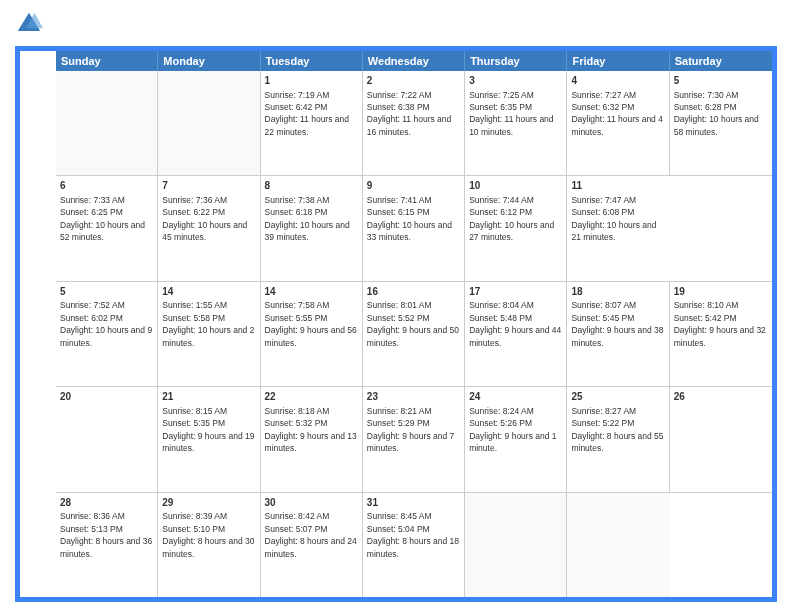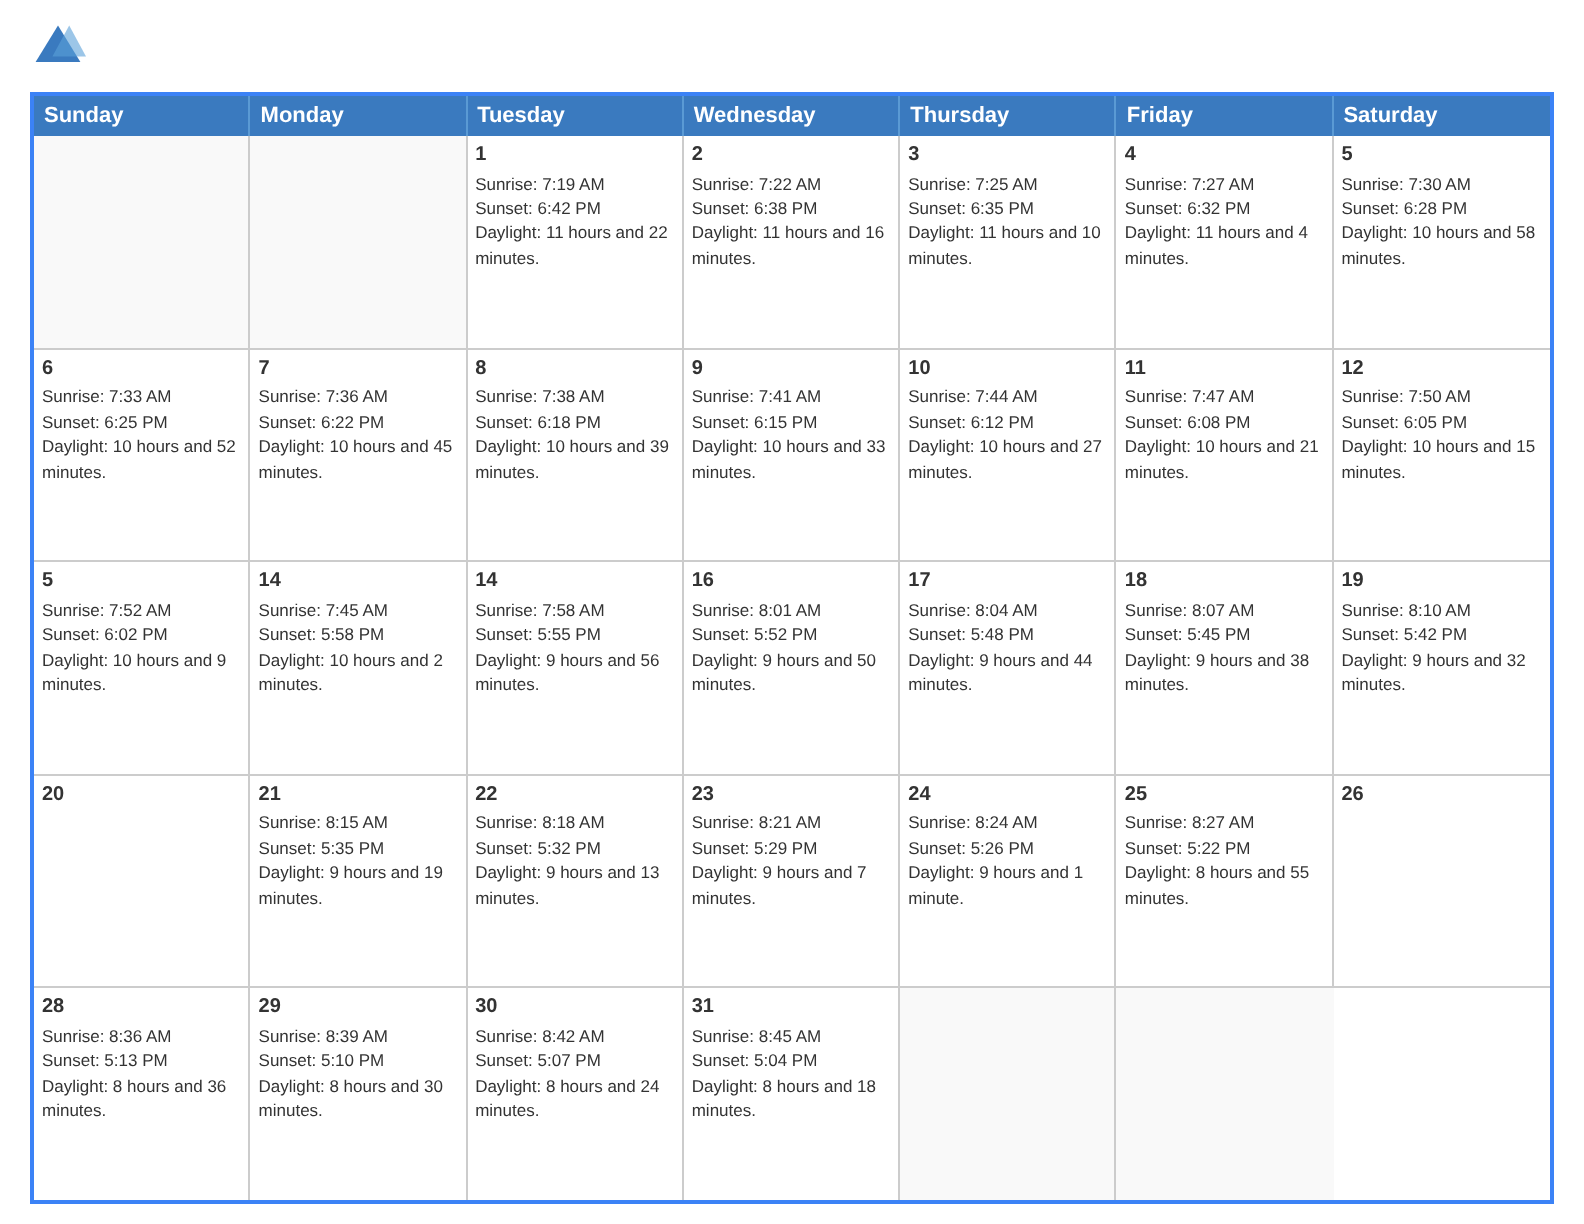--- a/index.html
+++ b/index.html
@@ -50,21 +50,22 @@
       color: #333;
     }
     .location {
       font-size: 14px;
       color: #555;
     }
     .calendar {
       flex: 1;
       display: flex;
       flex-direction: column;
-      border: 2px solid #3b82f6;
+      border: 5px solid #3b82f6;
+      padding-left: 36px;
     }
     .cal-header {
       display: grid;
       grid-template-columns: repeat(7, 1fr);
       background: #3a7abf;
     }
     .cal-header-cell {
       color: #fff;
       font-size: 11px;
       font-weight: bold;
@@ -171,29 +172,26 @@
 Daylight: 10 hours and 39 minutes.</span></div>
           <div class="cal-cell"><span class="day-num">9</span><span class="sun-info" style="white-space: pre-line;">Sunrise: 7:41 AM
 Sunset: 6:15 PM
 Daylight: 10 hours and 33 minutes.</span></div>
           <div class="cal-cell"><span class="day-num">10</span><span class="sun-info" style="white-space: pre-line;">Sunrise: 7:44 AM
 Sunset: 6:12 PM
 Daylight: 10 hours and 27 minutes.</span></div>
           <div class="cal-cell"><span class="day-num">11</span><span class="sun-info" style="white-space: pre-line;">Sunrise: 7:47 AM
 Sunset: 6:08 PM
 Daylight: 10 hours and 21 minutes.</span></div>
-          <div class="cal-cell"><span class="day-num">12</span><span class="sun-info" style="white-space: pre-line;">Sunrise: 7:50 AM
-Sunset: 6:05 PM
-Daylight: 10 hours and 15 minutes.</span></div>
         </div>
         <div class="cal-row">
           <div class="cal-cell"><span class="day-num">5</span><span class="sun-info" style="white-space: pre-line;">Sunrise: 7:52 AM
 Sunset: 6:02 PM
 Daylight: 10 hours and 9 minutes.</span></div>
-          <div class="cal-cell"><span class="day-num">14</span><span class="sun-info" style="white-space: pre-line;">Sunrise: 7:45 AM
+          <div class="cal-cell"><span class="day-num">14</span><span class="sun-info" style="white-space: pre-line;">Sunrise: 1:55 AM
 Sunset: 5:58 PM
 Daylight: 10 hours and 2 minutes.</span></div>
           <div class="cal-cell"><span class="day-num">14</span><span class="sun-info" style="white-space: pre-line;">Sunrise: 7:58 AM
 Sunset: 5:55 PM
 Daylight: 9 hours and 56 minutes.</span></div>
           <div class="cal-cell"><span class="day-num">16</span><span class="sun-info" style="white-space: pre-line;">Sunrise: 8:01 AM
 Sunset: 5:52 PM
 Daylight: 9 hours and 50 minutes.</span></div>
           <div class="cal-cell"><span class="day-num">17</span><span class="sun-info" style="white-space: pre-line;">Sunrise: 8:04 AM
 Sunset: 5:48 PM

